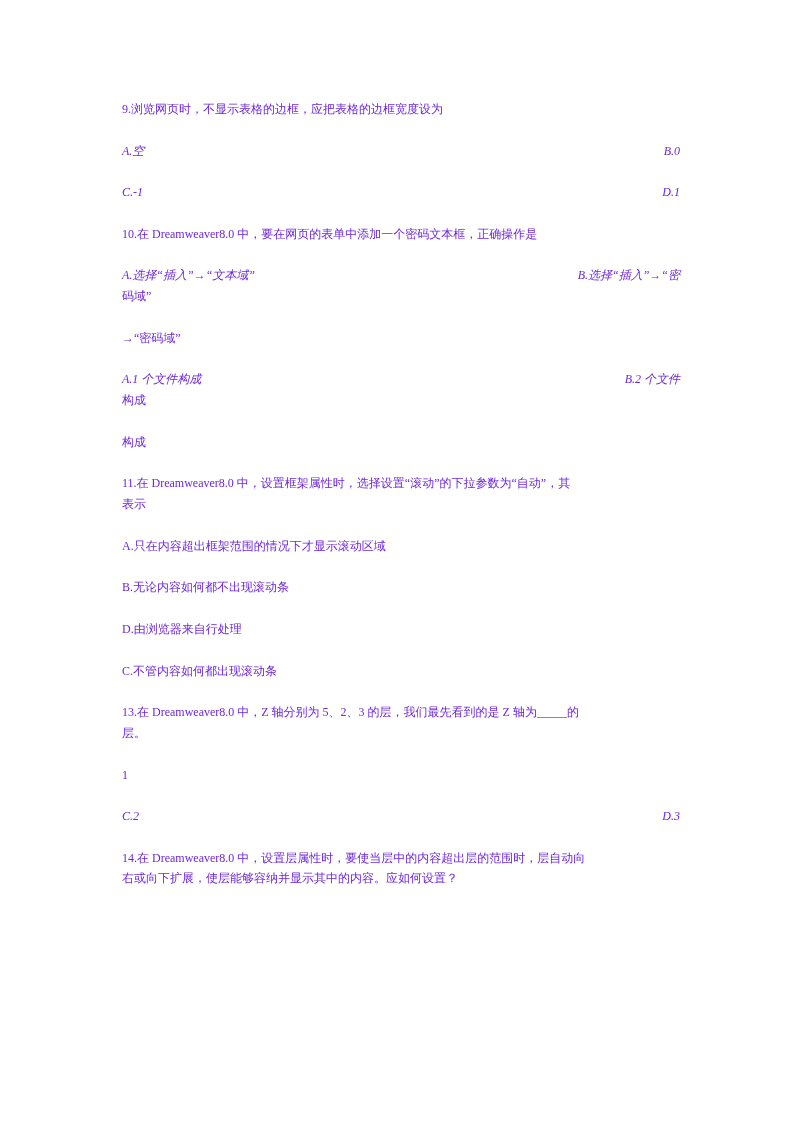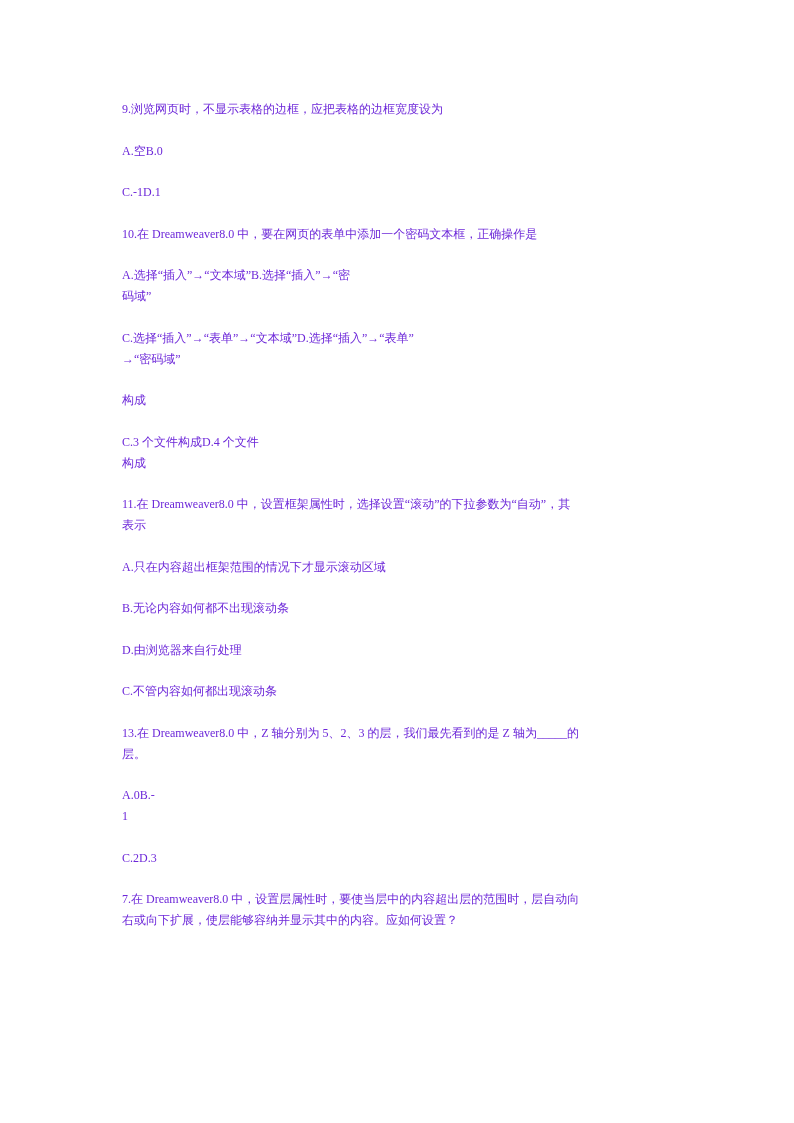--- a/index.html
+++ b/index.html
@@ -16,21 +16,21 @@
     top: 99px;
     width: 558px;
     font-family: "Liberation Serif", "DejaVu Serif", serif;
     font-size: 12px;
     line-height: 20.8px;
     color: #6d28d9;
   }
   section { display: block; }
   .para { margin: 0 0 20.8px 0; }
   .line { display: block; white-space: nowrap; }
-  .optrow { display: flex; justify-content: flex-start; }
+  .optrow { display: flex; justify-content: space-between; font-style: italic; }
   .opt-left { text-align: left; }
   .opt-right { text-align: right; }
 </style>
 </head>
 <body>
 
 <div class="page">
   <div class="doc">
 
     <section>
@@ -56,37 +56,33 @@
         <div class="line">10.在 Dreamweaver8.0 中，要在网页的表单中添加一个密码文本框，正确操作是</div>
       </div>
       <div class="para">
         <div class="line optrow">
           <span class="opt-left">A.选择“插入”→“文本域”</span>
           <span class="opt-right">B.选择“插入”→“密</span>
         </div>
         <div class="line">码域”</div>
       </div>
       <div class="para">
-        <div class="line optrow">
-          <span class="opt-left">C.选择“插入”→“表单”→“文本域”</span>
-          <span class="opt-right">D.选择“插入”→“表单”</span>
-        </div>
         <div class="line">→“密码域”</div>
       </div>
     </section>
 
     <section>
       <div class="para">
+        <div class="line optrow">
+          <span class="opt-left">A.1 个文件构成</span>
+          <span class="opt-right">B.2 个文件</span>
+        </div>
         <div class="line">构成</div>
       </div>
       <div class="para">
-        <div class="line optrow">
-          <span class="opt-left">C.3 个文件构成</span>
-          <span class="opt-right">D.4 个文件</span>
-        </div>
         <div class="line">构成</div>
       </div>
     </section>
 
     <section>
       <div class="para">
         <div class="line">11.在 Dreamweaver8.0 中，设置框架属性时，选择设置“滚动”的下拉参数为“自动”，其</div>
         <div class="line">表示</div>
       </div>
       <div class="para">
@@ -102,35 +98,31 @@
         <div class="line">C.不管内容如何都出现滚动条</div>
       </div>
     </section>
 
     <section>
       <div class="para">
         <div class="line">13.在 Dreamweaver8.0 中，Z 轴分别为 5、2、3 的层，我们最先看到的是 Z 轴为_____的</div>
         <div class="line">层。</div>
       </div>
       <div class="para">
-        <div class="line optrow">
-          <span class="opt-left">A.0</span>
-          <span class="opt-right">B.-</span>
-        </div>
         <div class="line">1</div>
       </div>
       <div class="para">
         <div class="line optrow">
           <span class="opt-left">C.2</span>
           <span class="opt-right">D.3</span>
         </div>
       </div>
     </section>
 
     <section>
       <div class="para">
-        <div class="line">7.在 Dreamweaver8.0 中，设置层属性时，要使当层中的内容超出层的范围时，层自动向</div>
+        <div class="line">14.在 Dreamweaver8.0 中，设置层属性时，要使当层中的内容超出层的范围时，层自动向</div>
         <div class="line">右或向下扩展，使层能够容纳并显示其中的内容。应如何设置？</div>
       </div>
     </section>
 
   </div>
 </div>
 
 </body></html>

